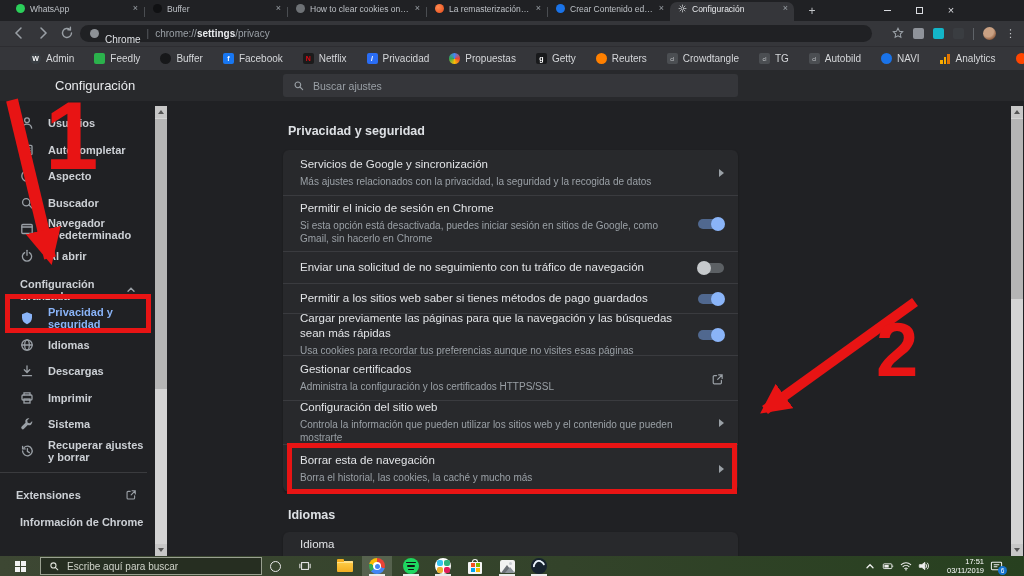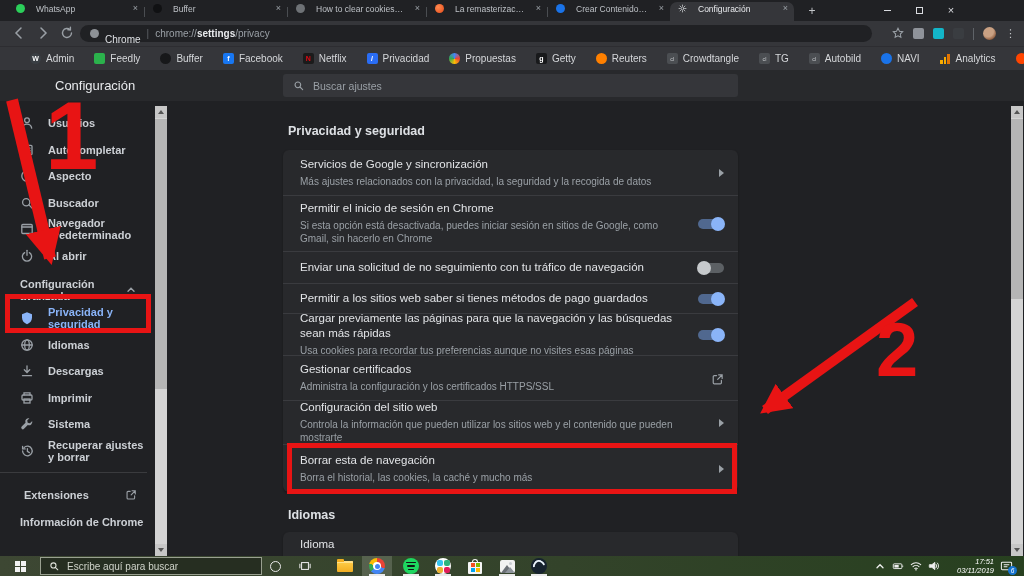--- a/index.html
+++ b/index.html
@@ -3,21 +3,21 @@
 <meta charset="utf-8">
 <style>
   * { margin:0; padding:0; box-sizing:border-box; }
   html,body { background:#000; }
   body { font-family:"Liberation Sans", sans-serif; }
   #app { position:relative; width:1024px; height:576px; overflow:hidden; background:#202124; }
 
   
   .tabstrip { position:absolute; left:0; top:0; width:1024px; height:21px; background:#202124; }
   .tabs { position:absolute; left:8px; top:0; height:21px; display:flex; align-items:flex-end; }
-  .tab { position:relative; height:19px; display:flex; align-items:center; gap:11px; padding:0 6px 6px 8px;
+  .tab { position:relative; height:19px; display:flex; align-items:center; gap:5px; padding:0 6px 6px 8px;
          font-size:8.5px; color:#bdc1c6; }
   .tab.active { background:#35363a; border-radius:7px 7px 0 0; color:#e8eaed; }
   .tab .t-title { flex:1; overflow:hidden; white-space:nowrap; text-overflow:ellipsis; }
   .tab .t-close { color:#9aa0a6; font-size:9px; line-height:9px; }
   .tab-sep { width:1px; height:10px; background:#4a4d51; margin-bottom:4px; }
   .favicon { width:9px; height:9px; border-radius:50%; flex:none; display:inline-block; }
   .newtab { position:absolute; top:3px; width:16px; height:16px; color:#c3c6c9; font-size:12px;
             display:flex; align-items:center; justify-content:center; }
   .winctl { position:absolute; top:0; width:30px; height:20px; display:flex; align-items:center; justify-content:center; }
   .wc-min { width:7px; height:1px; background:#dadce0; display:inline-block; }
@@ -110,21 +110,21 @@
   .tb-start { position:absolute; left:0; top:0; width:40px; height:20px; display:flex; align-items:center; justify-content:center; }
   .winlogo { display:grid; grid-template-columns:5px 5px; grid-template-rows:5px 5px; gap:1px; }
   .winlogo span { background:#f2f2f2; }
   .tb-search { position:absolute; left:40px; top:1px; width:222px; height:18px; background:#262e21;
                border:1px solid #99a090; display:flex; align-items:center; padding-left:8px; gap:8px; }
   .tb-search svg { width:10px; height:10px; color:#dfe2da; }
   .tb-ph { font-size:10px; color:#cfd3c9; }
   .tb-ic { position:absolute; top:0; height:20px; display:flex; align-items:center; justify-content:center; }
   .run-line { position:absolute; bottom:0; height:2px; width:16px; background:#eaeaea; }
   .chrome-cell { position:absolute; left:362px; top:0; width:30px; height:20px; background:rgba(255,255,255,.16); }
-  .tray { position:absolute; right:0; top:0; height:20px; display:flex; align-items:center; gap:6px; padding-right:10px;font-style:italic; }
+  .tray { position:absolute; right:0; top:0; height:20px; display:flex; align-items:center; gap:6px; padding-right:20px; }
   .tray svg { width:12px; height:12px; color:#eeeeee; }
   .clock { text-align:right; color:#fff; font-size:7.5px; line-height:9px; width:48px; }
   .notif { position:relative; width:14px; height:14px; }
   .notif svg { width:13px; height:13px; }
   .badge { position:absolute; right:-3px; bottom:-2px; width:9px; height:9px; border-radius:50%;
            background:#1573cf; color:#fff; font-size:6.5px; display:flex; align-items:center; justify-content:center; }
 
   
   .anno { position:absolute; pointer-events:none; }
   .anno-digit { font-weight:bold; color:var(--red); line-height:1; }
@@ -392,21 +392,21 @@
         </div>
         <div class="mi">
           <span class="mi-ic"><svg viewBox="0 0 14 14" fill="none" stroke="currentColor" stroke-width="1.3" stroke-linecap="round">
               <path d="M2.6 7a4.8 4.8 0 1 0 1.4-3.4"></path>
               <path d="M2.6 2.3v2.6h2.6"></path>
               <path d="M7.4 4.6v2.8l2 1.2"></path>
             </svg></span>
           <span>Recuperar ajustes y borrar</span>
         </div>
         <div class="sb-divider"></div>
-        <div class="mi" style="height: 27px; padding-left: 24px; text-align: center;">
+        <div class="mi" style="height: 27px; padding-left: 16px; text-align: center;">
           <span>Extensiones</span>
           <span class="mi-right"><svg viewBox="0 0 14 14" fill="none" stroke="currentColor" stroke-width="1.3" stroke-linecap="round">
               <path d="M6 2.8H3.6c-.7 0-1.2.5-1.2 1.2v6.4c0 .7.5 1.2 1.2 1.2h6.4c.7 0 1.2-.5 1.2-1.2V8"></path>
               <path d="M8.2 2H12v3.8M11.8 2.2L7.2 6.8"></path>
             </svg></span>
         </div>
         <div class="mi" style="height: 27px; padding-left: 20px;">
           <span>Información de Chrome</span>
         </div>
       </div>

